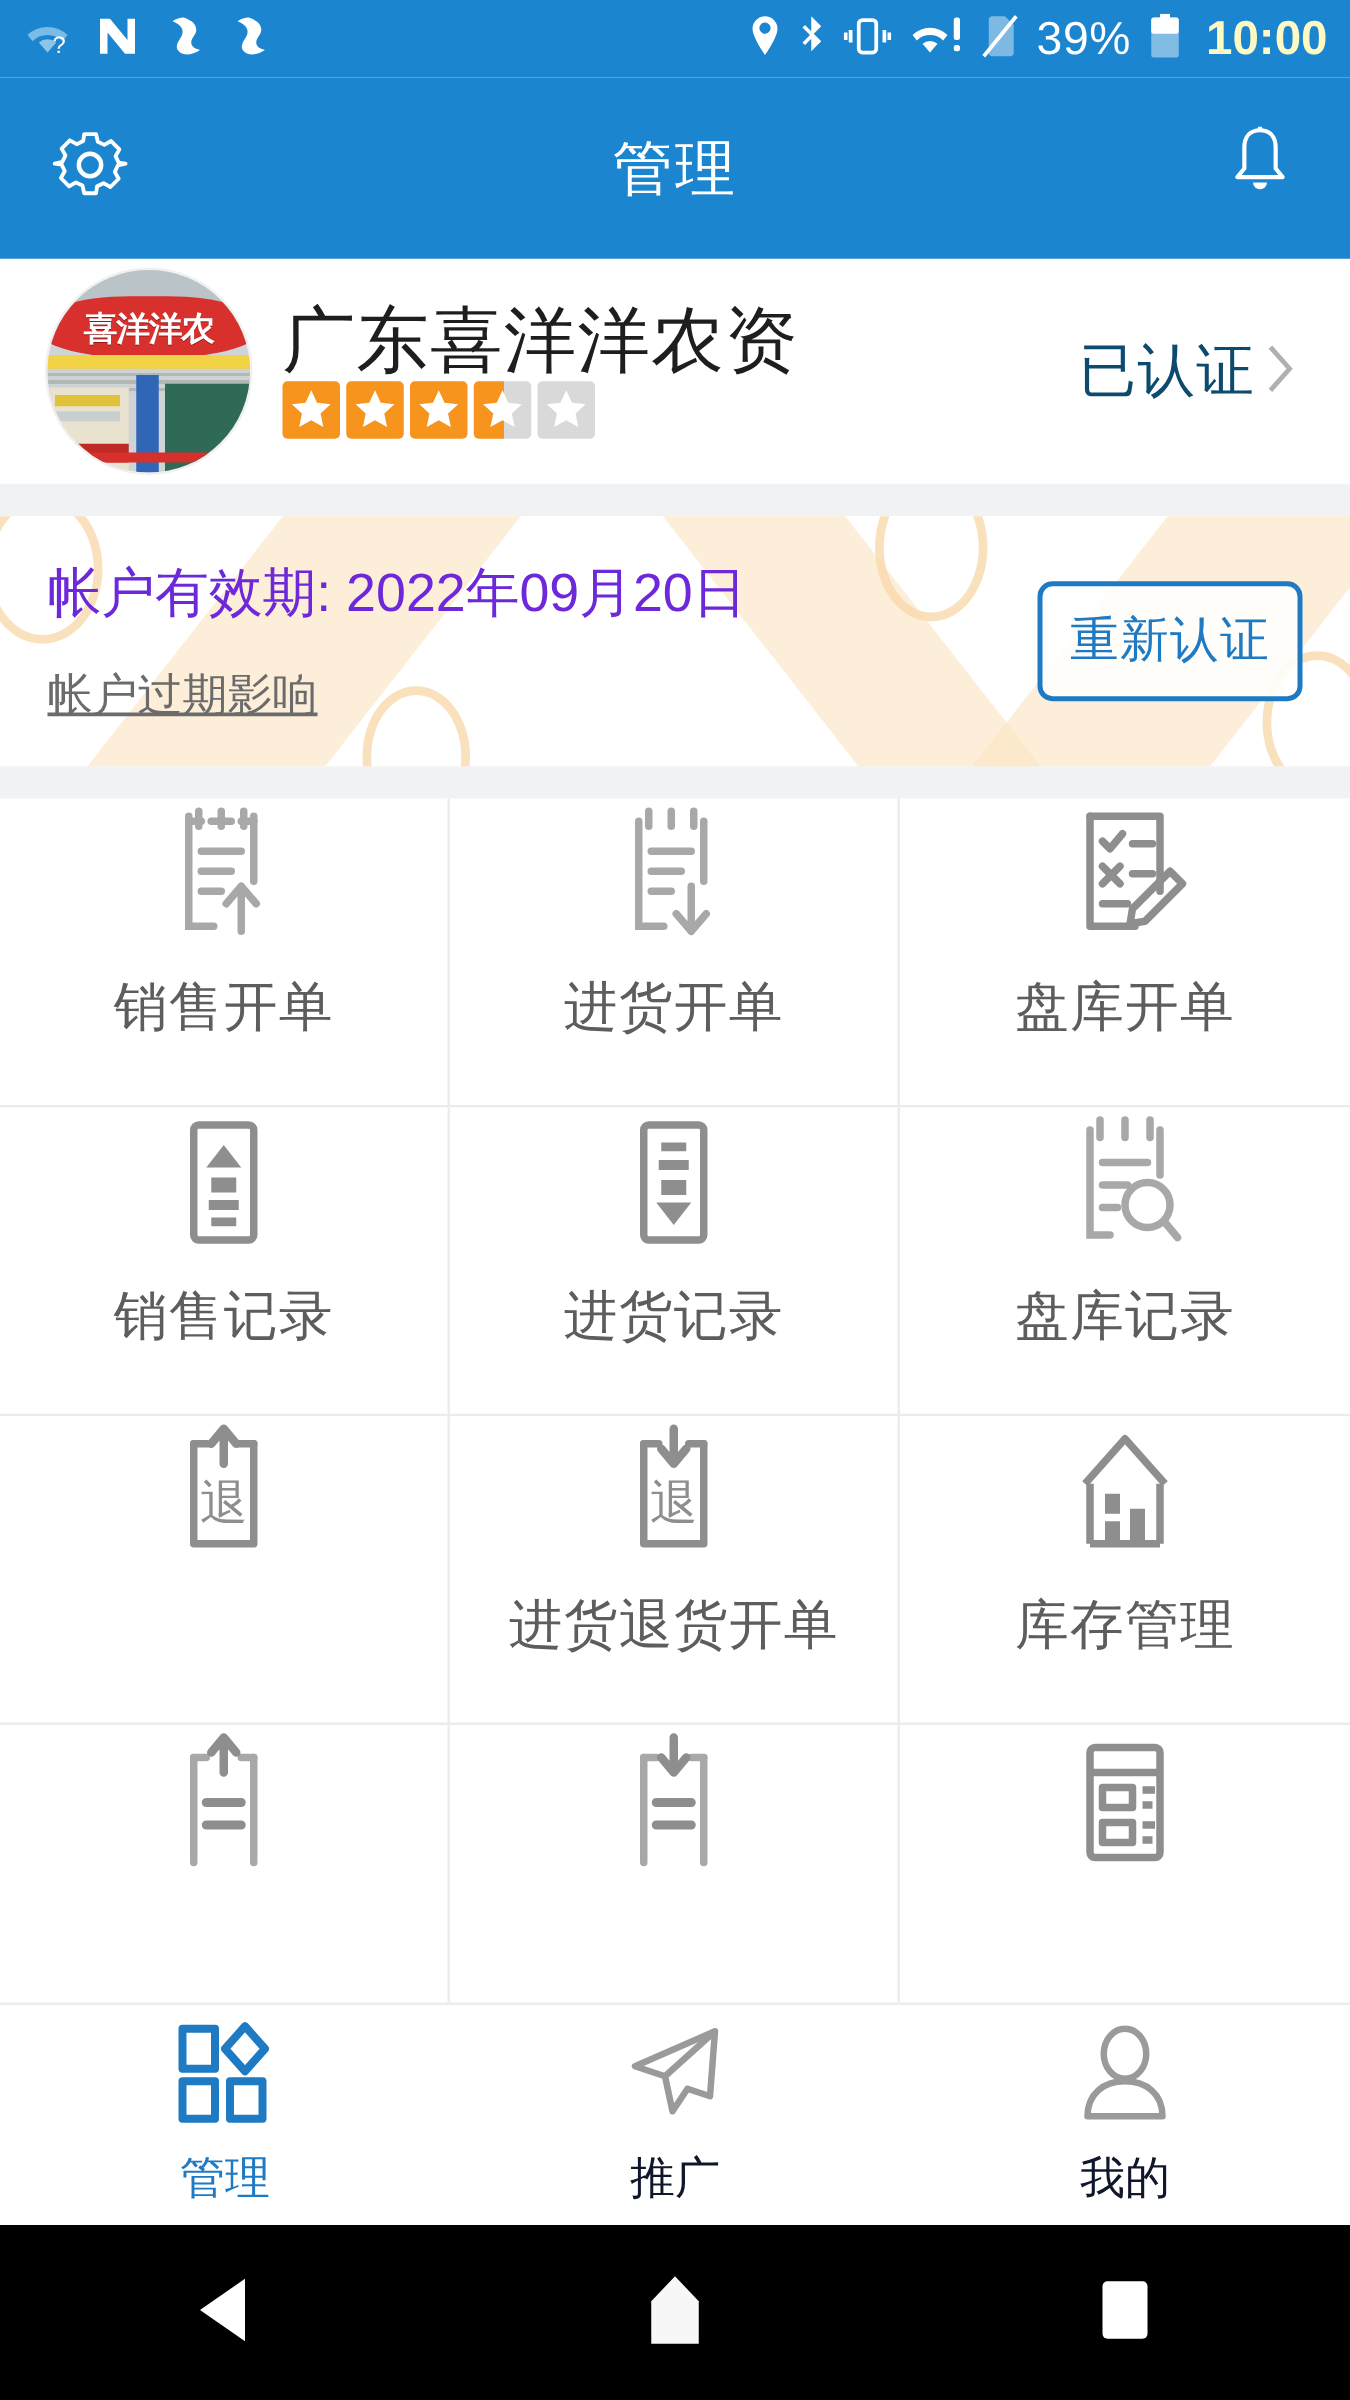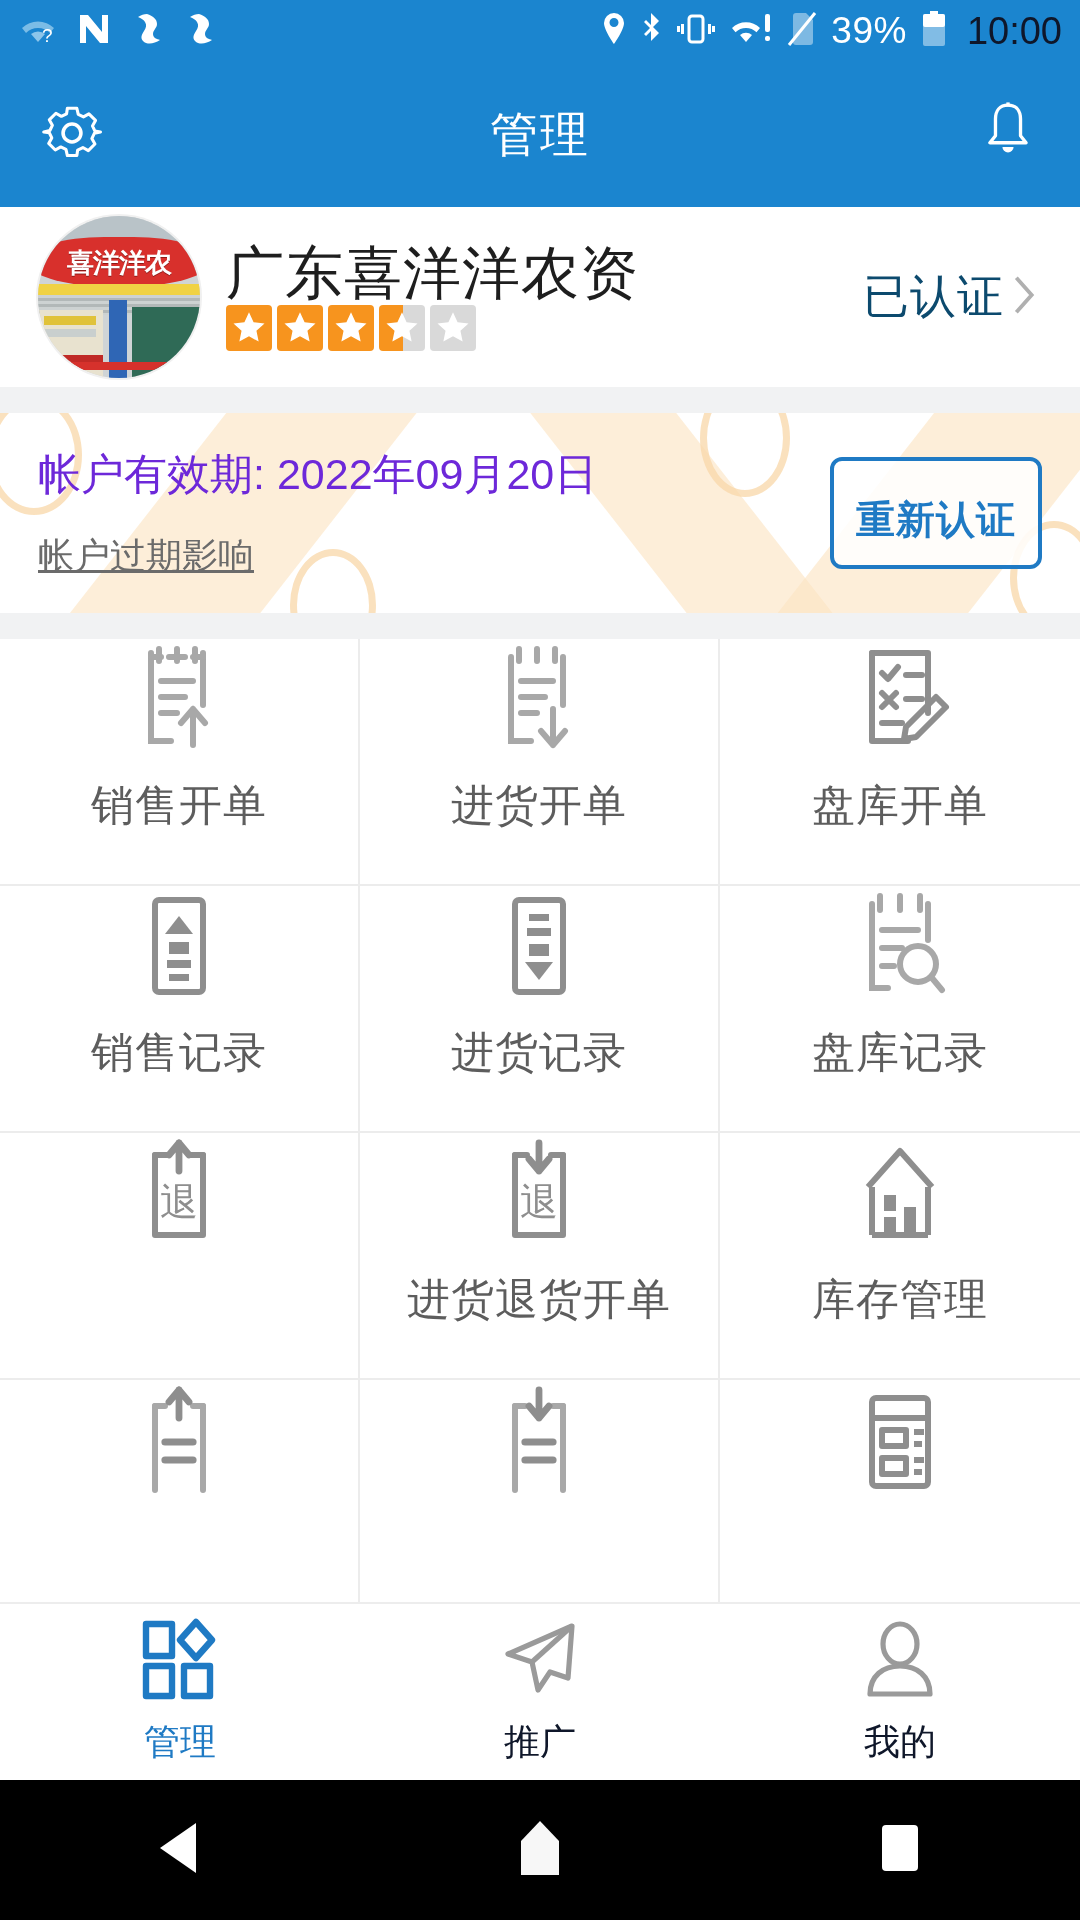--- a/index.html
+++ b/index.html
@@ -14,21 +14,21 @@
   
   .statusbar {
     height: 62px; background: #1b85cf;
     display: flex; align-items: center; padding: 0 18px;
     color: #ffffff;
   }
   .sb-left { display: flex; align-items: center; gap: 18px; }
   .sb-right { display: flex; align-items: center; gap: 14px; margin-left: auto; }
   .sb-ico { display: block; }
   .sb-text { font-size: 37px; font-weight: 400; letter-spacing: 0.5px; color:#fff; }
-  .sb-time { font-size: 38px; font-weight: 400; color:#0f172a; margin-left: 6px; }
+  .sb-time { font-size: 38px; font-weight: 700; color:#fef9c3; margin-left: 6px; }
 
   
   .appbar {
     height: 145px; background: #1b85cf;
     display: flex; align-items: center; justify-content: space-between;
     padding: 0 30px; position: relative;
   }
   .appbar-title {
     position: absolute; left: 0; right: 0; text-align: center;
     color: #ffffff; font-size: 48px; font-weight: 400; letter-spacing: 2px;
@@ -100,22 +100,22 @@
   .validity-inner {
     position: relative; z-index: 2; height:100%;
     display:flex; align-items:center; padding: 0 38px;
   }
   .validity-texts { display:flex; flex-direction:column; gap: 28px; }
   .validity-date { font-size: 43px; color:#6d28d9; letter-spacing:0px; }
   .validity-link { font-size: 36px; color:#6b6b6b; text-decoration: underline; width: fit-content; }
   .recert-btn {
     margin-left:auto;
     border: 4px solid #1f7ac4; border-radius: 12px;
-    color:#1f7ac4; font-size: 39px; padding: 32px 22px 18px;
-    background: rgba(255,255,255,.85); letter-spacing:1px;font-weight:bold;
+    color:#1f7ac4; font-size: 39px; padding: 16px 22px 18px;
+    background: rgba(255,255,255,.85); letter-spacing:1px;
   }
 
   
   .grid {
     display: grid; grid-template-columns: repeat(3, 1fr);
     background:#ffffff;
   }
   .tile {
     height: 247px;
     display:flex; flex-direction:column; align-items:center; justify-content:flex-start;

